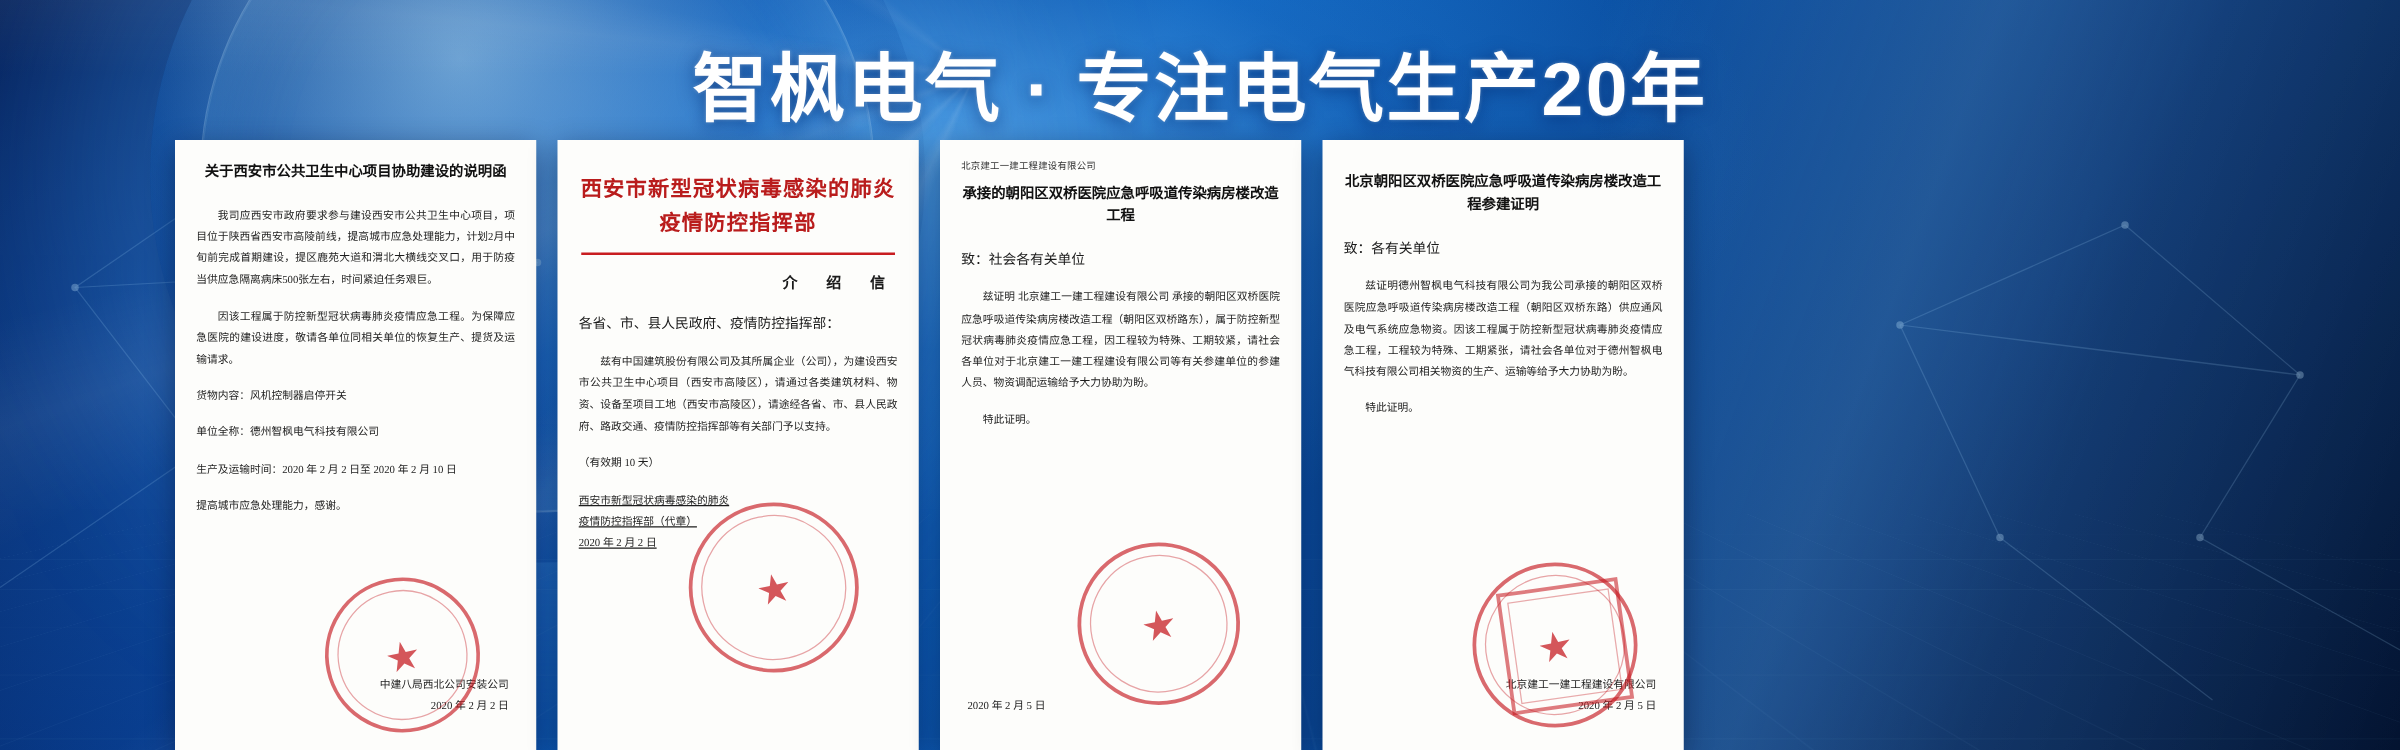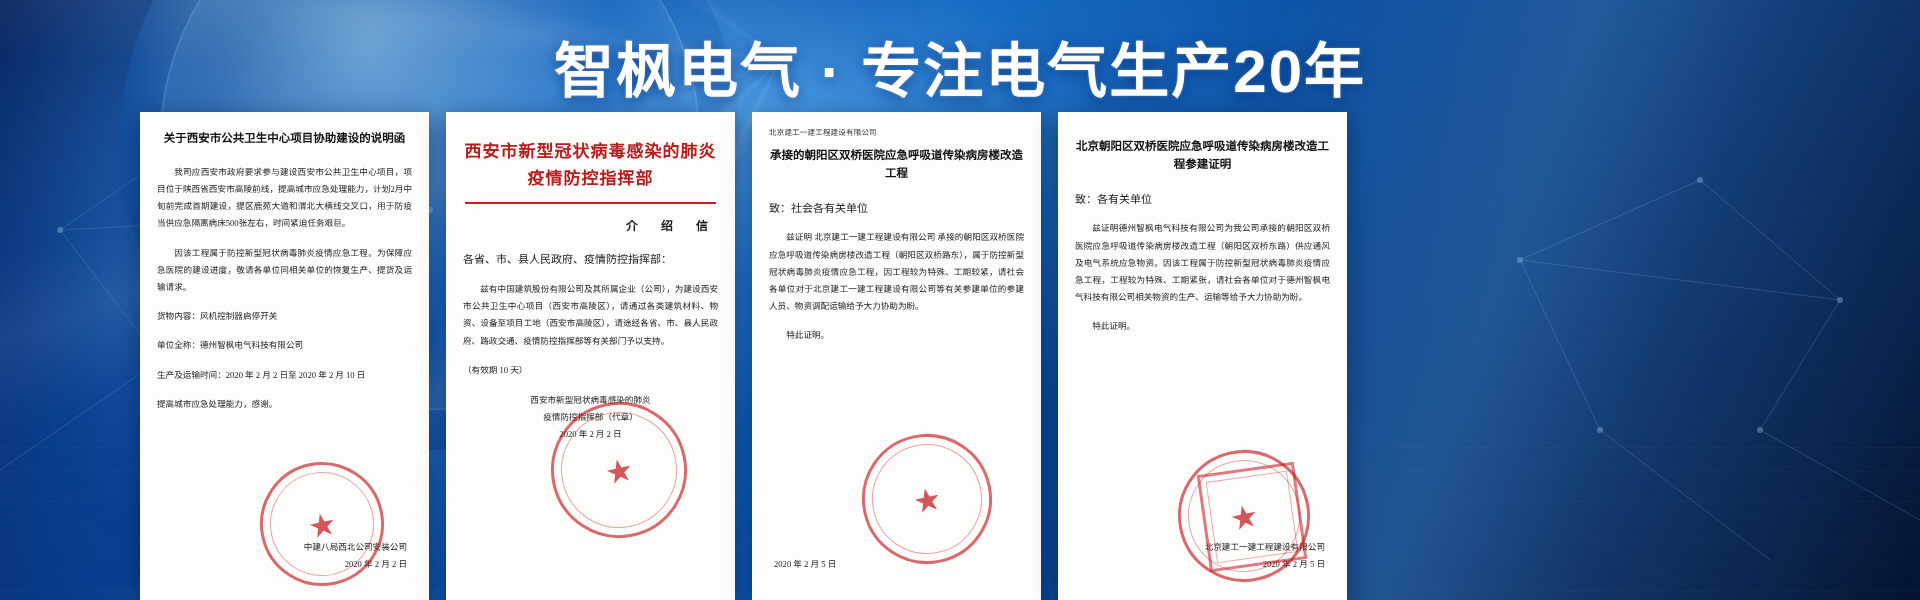--- a/index.html
+++ b/index.html
@@ -181,23 +181,24 @@
     line-height: 2.0;
     text-align: justify;
     margin: 12px 0 9px 0;
     text-indent: 2em;
     color: #1d1d1d;
   }
   .doc-p.noindent { text-indent: 0; }
   .doc-sign {
     font-size: 8.6px;
     line-height: 2.0;
-    text-align: center;
+    text-align: left;
     margin-top: 13px;
     color: #1d1d1d;
+    text-decoration: underline;
   }
   .doc-foot {
     position: absolute;
     right: 22px;
     bottom: 28px;
     font-size: 8.6px;
     line-height: 1.9;
     text-align: right;
     color: #1d1d1d;
   }

